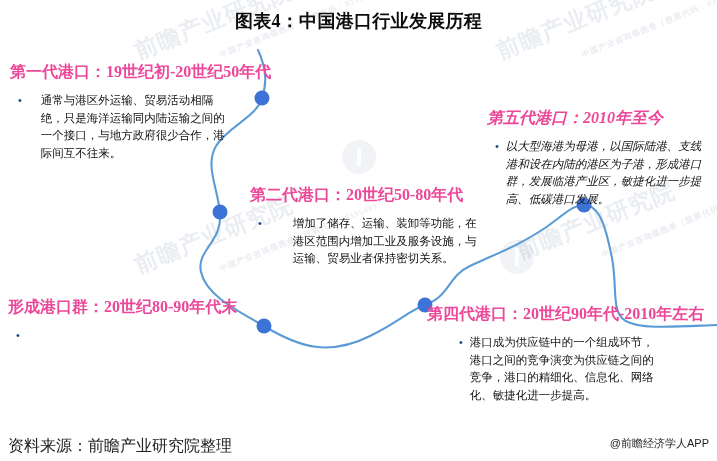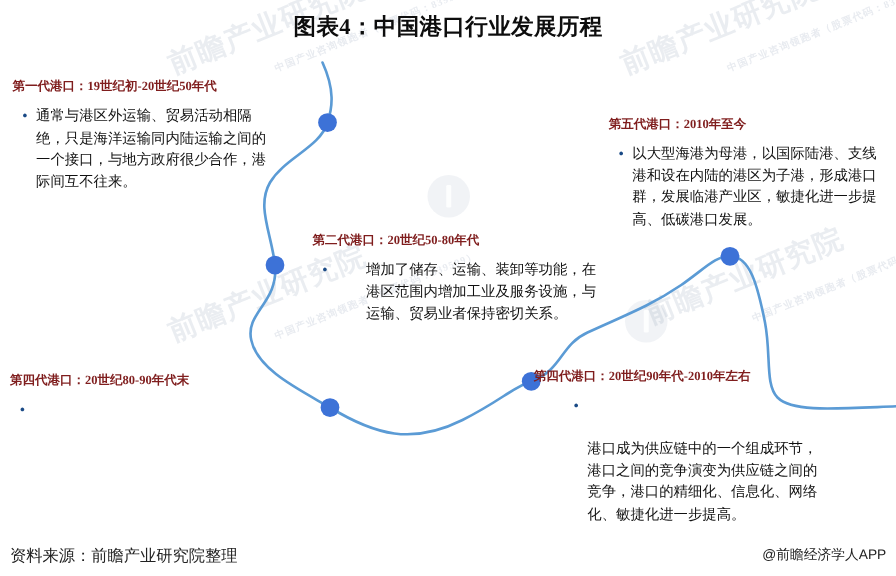--- a/index.html
+++ b/index.html
@@ -67,23 +67,23 @@
     position: absolute;
     left: 0; top: 0;
     width: 717px; height: 461px;
   }
 
   
   .stage {
     position: absolute;
   }
   .stage-head {
-    font-size: 10px;
+    font-size: 16px;
     font-weight: bold;
-    color: #7f1d1d;
+    color: #ec4899;
     white-space: nowrap;
     font-family: "Liberation Serif", "DejaVu Serif", serif;
     letter-spacing: 0px;
   }
   .stage-body {
     display: flex;
     margin-top: 9px;
   }
   .stage-bullet {
     flex: 0 0 auto;
@@ -94,41 +94,41 @@
     padding-left: 8px;
   }
   .stage-text {
     font-size: 11.5px;
     line-height: 17.5px;
     color: #111111;
     font-family: "Liberation Sans", "DejaVu Sans", sans-serif;
   }
 
   #stage1 { left: 10px;  top: 62px;  width: 250px; }
-  #stage1 .stage-text { width: 195px; }
+  #stage1 .stage-text { width: 195px; margin-left: 12px; }
 
   #stage2 { left: 250px; top: 185px; width: 250px; }
   #stage2 .stage-text { width: 190px; margin-left: 24px; }
 
   #stage3 { left: 8px;   top: 297px; width: 250px; }
   #stage3 .stage-text { width: 200px; }
 
-  #stage4 { left: 427px; top: 294px; width: 290px; }
+  #stage4 { left: 427px; top: 304px; width: 290px; }
   #stage4 .stage-body { margin-left: 24px; }
-  #stage4 .stage-text { width: 185px; margin-top: 34px; }
-
-  #stage5 { left: 487px; top: 92px;  width: 230px; }
+  #stage4 .stage-text { width: 185px; }
+
+  #stage5 { left: 487px; top: 108px;  width: 230px; font-style: italic; }
   #stage5 .stage-text { width: 205px; }
 
   
   .footer-left {
     position: absolute;
     left: 8px;
     top: 436px;
-    font-size: 13px;
+    font-size: 16px;
     color: #222222;
     font-family: Liberation Sans, sans-serif;
   }
   .footer-right {
     position: absolute;
     right: 8px;
     top: 436px;
     font-size: 11px;
     color: #222222;
     font-family: "Liberation Sans", "DejaVu Sans", sans-serif;
@@ -189,21 +189,21 @@
 
   <div class="stage" id="stage2">
     <div class="stage-head">第二代港口：20世纪50-80年代</div>
     <div class="stage-body">
       <div class="stage-bullet">•</div>
       <div class="stage-text">增加了储存、运输、装卸等功能，在港区范围内增加工业及服务设施，与运输、贸易业者保持密切关系。</div>
     </div>
   </div>
 
   <div class="stage" id="stage3">
-    <div class="stage-head">第四代港口：20世纪80-90年代末</div>
+    <div class="stage-head">形成港口群：20世纪80-90年代末</div>
     <div class="stage-body">
       <div class="stage-bullet">•</div>
     </div>
   </div>
 
   <div class="stage" id="stage4">
     <div class="stage-head">第四代港口：20世纪90年代-2010年左右</div>
     <div class="stage-body">
       <div class="stage-bullet">•</div>
       <div class="stage-text">港口成为供应链中的一个组成环节，港口之间的竞争演变为供应链之间的竞争，港口的精细化、信息化、网络化、敏捷化进一步提高。</div>

